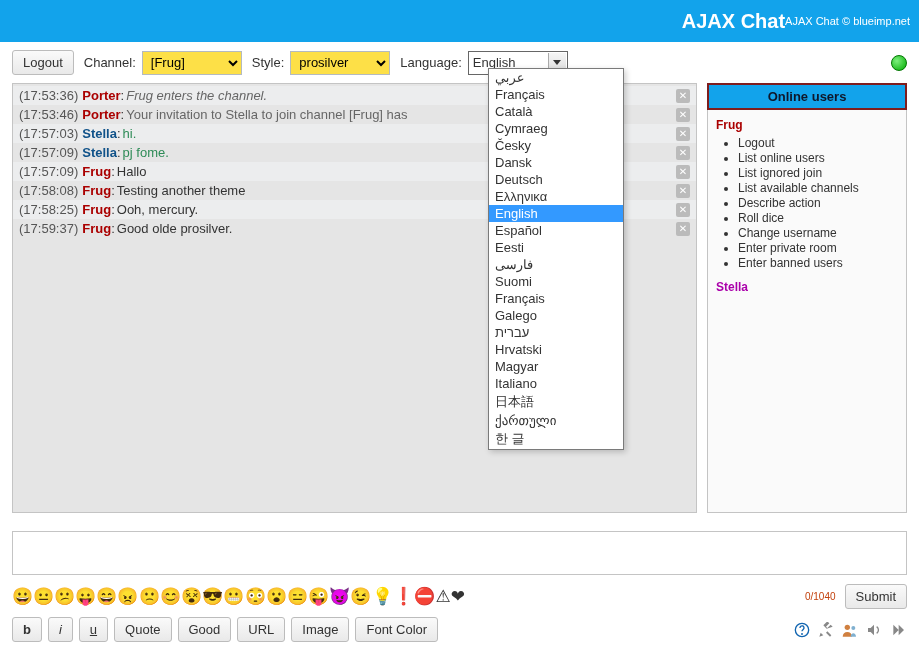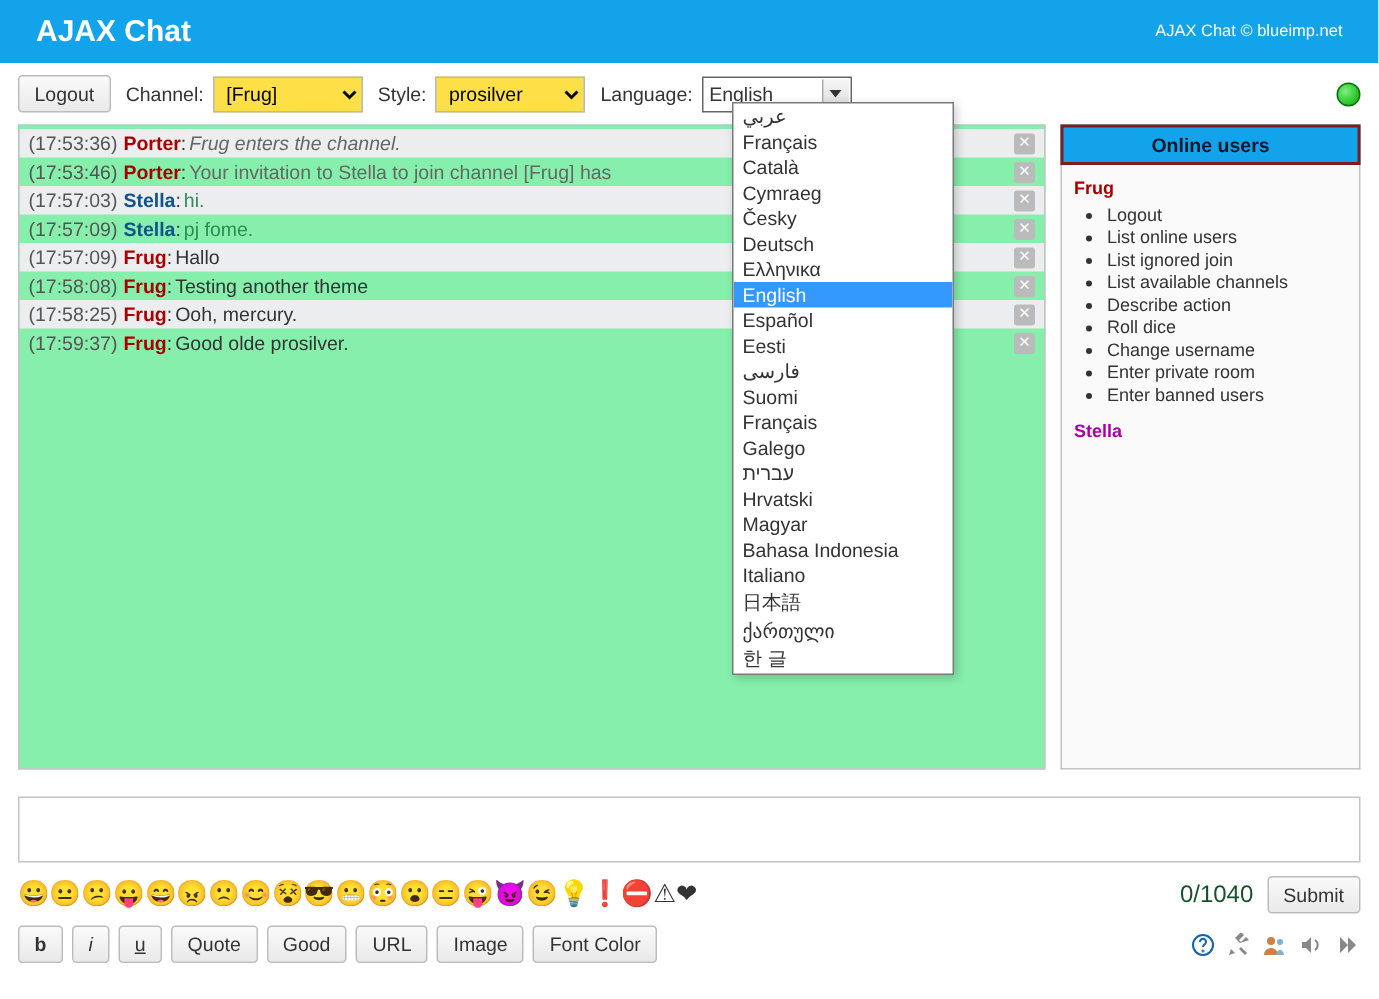--- a/index.html
+++ b/index.html
@@ -1,51 +1,51 @@
 <!DOCTYPE html>
 <html><head>
 <meta charset="utf-8">
 <style>
   * { box-sizing: border-box; }
   body { margin: 0; font-family: "Lucida Grande", Verdana, Helvetica, Arial, sans-serif; font-size: 13px; color: #333; background: #fff; }
-  .header { background: #12a3eb; color: #fff; padding: 0 24px; height: 42px; display: flex; align-items: center; justify-content: space-between; }
+  .header { background: #12a3eb; color: #fff; padding: 0 9px; height: 42px; display: flex; align-items: center; justify-content: flex-end; }
   .header h1 { margin: 0; font-size: 20px; font-weight: bold; }
   .header a { color: #fff; text-decoration: none; font-size: 11px; }
   .toolbar { padding: 8px 12px; display: flex; align-items: center; gap: 6px; font-size: 13px; position: relative; }
   .btn { background: linear-gradient(#fafafa, #e9e9e9); border: 1px solid #bcbcbc; border-radius: 3px; padding: 4px 10px; font-size: 13px; cursor: pointer; color: #333; }
   select { border: 1px solid #b4bac0; background: #fde047; font-size: 13px; padding: 2px 4px; height: 24px; }
   .toolbar label { margin-left: 4px; }
   .status-dot { width: 16px; height: 16px; border-radius: 50%; background: radial-gradient(circle at 35% 35%, #7df07d, #0a0); border: 1px solid #070; margin-left: auto; }
   .main { display: flex; gap: 10px; padding: 0 12px 10px 12px; }
-  .chat-col { flex: 1; border: 1px solid #c4c4c4; background: #86efac; height: 430px; overflow: hidden; position: relative; }
+  .chat-col { flex: 1; border: 1px solid #c4c4c4; background: #e5e5e5; height: 430px; overflow: hidden; position: relative; }
   .chat-list { padding: 2px 0; }
   .msg-row { display: flex; align-items: center; padding: 2px 6px; font-size: 13px; }
   .msg-row:nth-child(odd) { background: #ecedee; }
   .msg-row .time { color: #555; margin-right: 4px; }
   .msg-row .user { font-weight: bold; }
   .msg-row .text { margin-left: 2px; }
   .msg-row .del { margin-left: auto; width: 14px; height: 14px; background: #bbb; color: #fff; font-size: 10px; line-height: 14px; text-align: center; border-radius: 2px; cursor: pointer; }
   .online-col { width: 200px; display: flex; flex-direction: column; }
   .online-head { background: #12a3eb; color: #0f172a; font-weight: bold; text-align: center; padding: 4px; border: 2px solid #7f1d1d; font-size: 13px; }
   .online-body { border: 1px solid #c4c4c4; border-top: none; background: #fafafa; flex: 1; padding: 6px 8px; font-size: 12px; }
   .online-body .uname { color: #105289; font-weight: bold; margin: 2px 0 4px; }
   .online-body .uname.pink { color: #aa00aa; }
   .online-body ul { margin: 0 0 10px 0; padding-left: 22px; }
   .online-body li { margin: 1px 0; }
   .input-area { margin: 8px 12px 6px; }
   .input-area textarea { width: 100%; height: 44px; border: 1px solid #c4c4c4; resize: none; font-family: inherit; font-size: 13px; padding: 4px; }
   .bottom-bar { padding: 0 12px 12px; }
   .emoji-row { display: flex; align-items: center; gap: 3px; font-size: 16px; }
   .emoji-row .spacer { flex: 1; }
-  .counter { font-size: 16px; color: #14532d; margin-right: 6px; }
+  .counter { font-size: 10px; color: #c2410c; margin-right: 6px; }
   .format-row { display: flex; align-items: center; gap: 6px; margin-top: 8px; }
   .format-row .spacer { flex: 1; }
   .icon-btn { display: inline-flex; width: 18px; height: 18px; align-items: center; justify-content: center; cursor: pointer; color: #555; }
   .icon-btn svg { width: 16px; height: 16px; }
-  .lang-dropdown { position: absolute; top: 68px; left: 488px; width: 148px; border: 1px solid #7a7a7a; background: #fff; z-index: 50; box-shadow: 2px 2px 6px rgba(0,0,0,0.2); }
+  .lang-dropdown { position: absolute; top: 68px; left: 488px; width: 136px; border: 1px solid #7a7a7a; background: #fff; z-index: 50; box-shadow: 2px 2px 6px rgba(0,0,0,0.2); }
   .lang-scroll { max-height: 382px; overflow-y: scroll; }
   .lang-item { padding: 1px 6px; font-size: 13px; cursor: pointer; white-space: nowrap; }
   .lang-item.sel { background: #3399ff; color: #fff; }
   .fake-select { border: 1px solid #666; background: #fff; height: 24px; display: inline-flex; align-items: center; width: 100px; position: relative; padding: 0 4px; cursor: pointer; }
   .fake-select .arrow { position: absolute; right: 1px; top: 1px; bottom: 1px; width: 18px; background: linear-gradient(#f5f5f5,#ddd); border-left: 1px solid #aaa; display:flex; align-items:center; justify-content:center; }
   .fake-select .arrow::after { content:""; border-left:4px solid transparent; border-right:4px solid transparent; border-top:5px solid #333; }
   select.sel-channel { width: 100px; }
   select.sel-style { width: 100px; }
   .emoji { cursor: pointer; font-size: 17px; line-height: 1; }
   .i-b { font-weight: bold; }
@@ -74,33 +74,33 @@
   <div class="status-dot"></div>
 </div>
 
 <div class="lang-dropdown">
   <div class="lang-scroll" id="lang-scroll">
       <div class="lang-item">عربي</div>
       <div class="lang-item">Français</div>
       <div class="lang-item">Català</div>
       <div class="lang-item">Cymraeg</div>
       <div class="lang-item">Česky</div>
+      <div class="lang-item">Dansk</div>
       <div class="lang-item">Deutsch</div>
       <div class="lang-item">Ελληνικα</div>
       <div class="lang-item sel">English</div>
       <div class="lang-item">Español</div>
       <div class="lang-item">Eesti</div>
       <div class="lang-item">فارسی</div>
       <div class="lang-item">Suomi</div>
       <div class="lang-item">Français</div>
       <div class="lang-item">Galego</div>
       <div class="lang-item">עברית</div>
       <div class="lang-item">Hrvatski</div>
       <div class="lang-item">Magyar</div>
-      <div class="lang-item">Bahasa Indonesia</div>
       <div class="lang-item">Italiano</div>
       <div class="lang-item">日本語</div>
       <div class="lang-item">ქართული</div>
       <div class="lang-item">한 글</div>
     </div>
 </div>
 
 <div class="main">
   <div class="chat-col">
     <div class="chat-list" id="chat-list">

